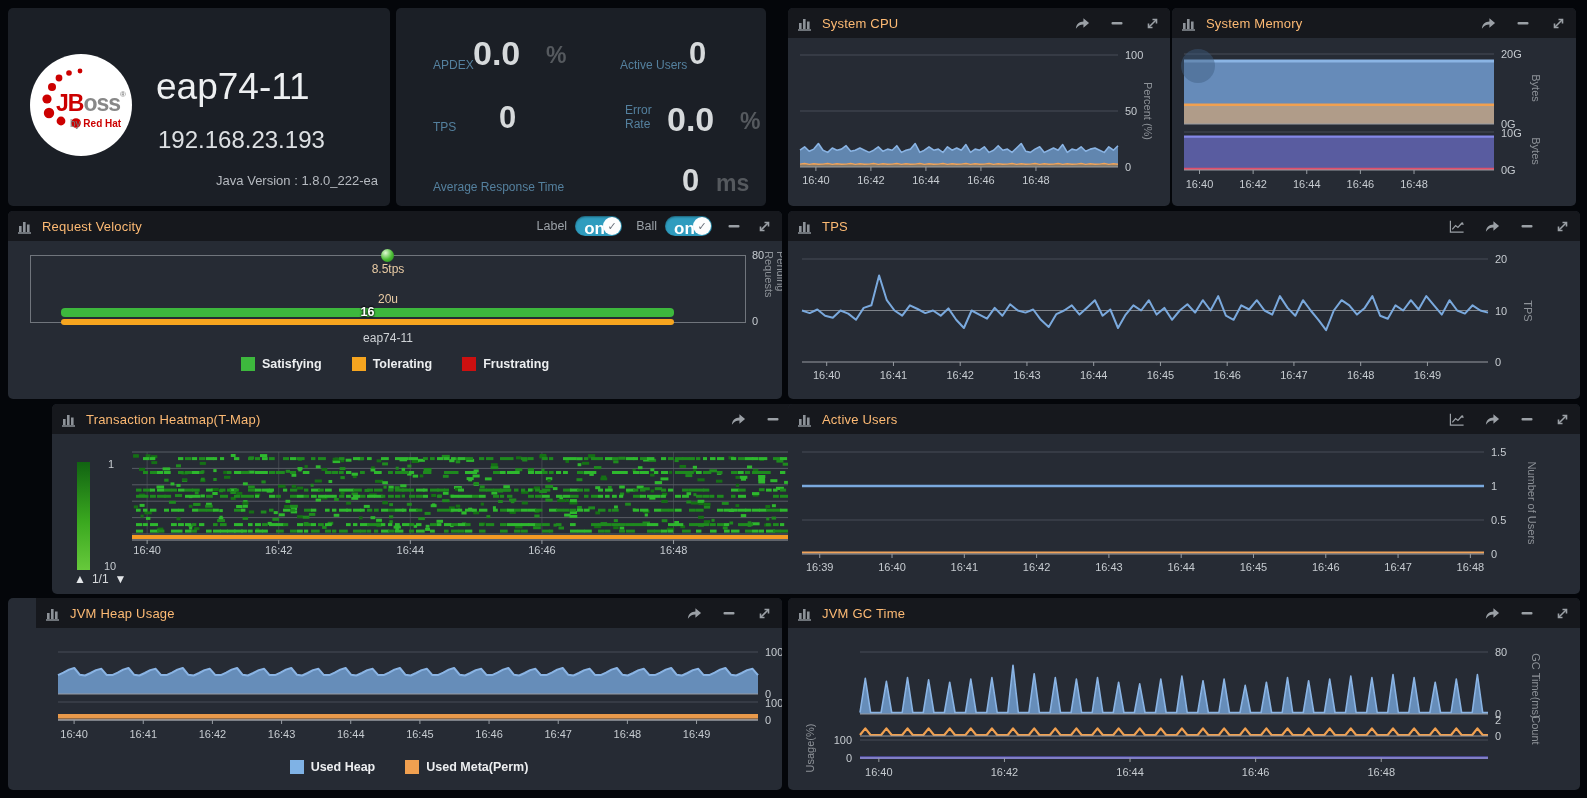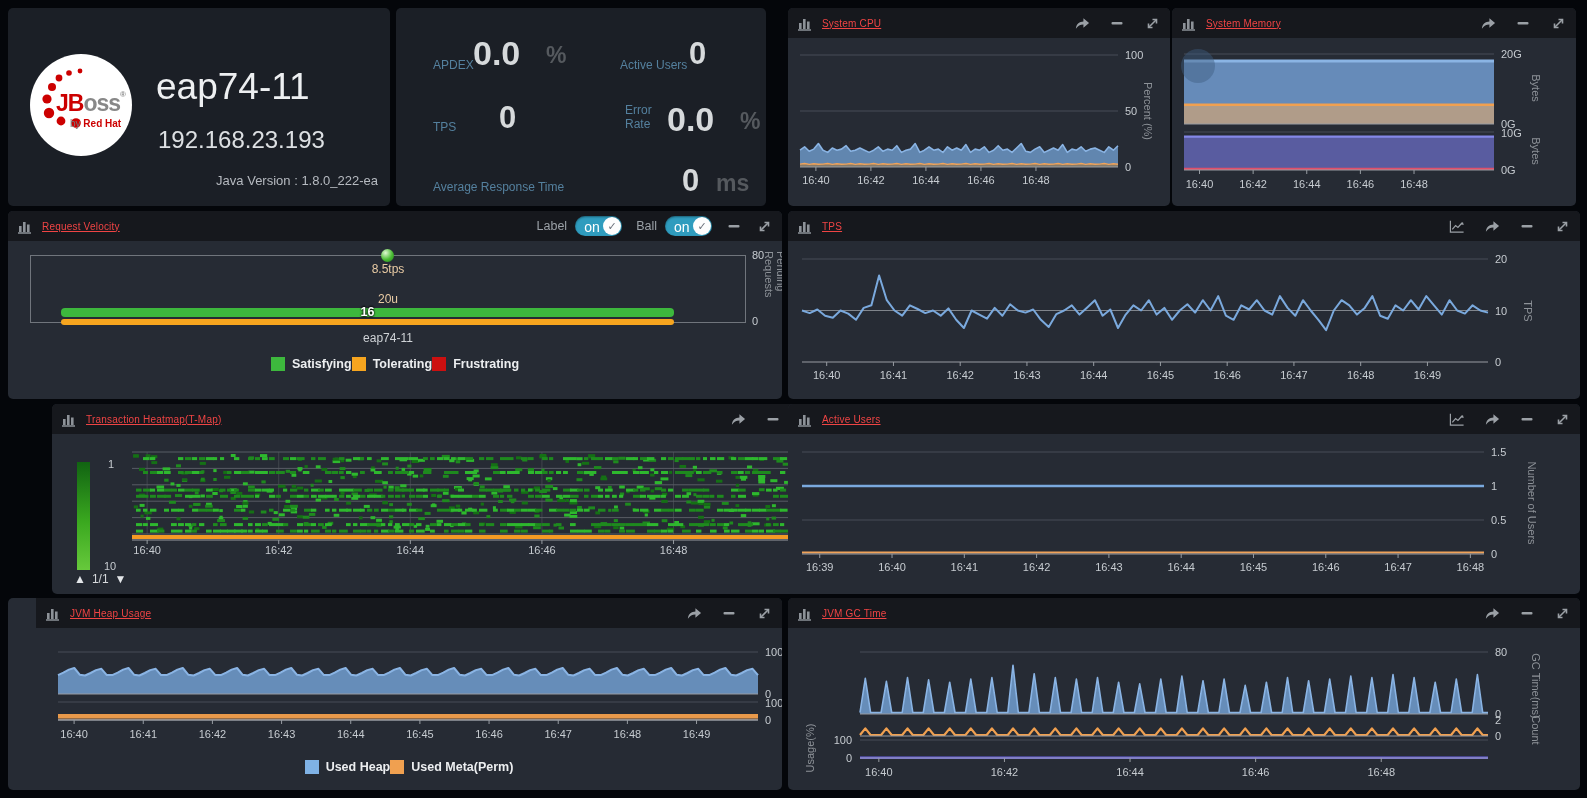--- a/index.html
+++ b/index.html
@@ -3,21 +3,21 @@
 <meta charset="utf-8">
 <style>
   html,body{margin:0;padding:0;background:#000;}
   *{box-sizing:border-box;}
   #page{position:relative;width:1587px;height:798px;background:#04060a;overflow:hidden;
         font-family:"Liberation Sans","DejaVu Sans",sans-serif;color:#c6cbd0;}
   .panel{position:absolute;background:#262b34;border-radius:5px;overflow:hidden;}
   .panel.flat{background:#1b1f26;}
   .phead{height:30px;background:#16181d;display:flex;align-items:center;padding:0 10px;}
   .picon{width:16px;height:15px;display:inline-flex;align-items:flex-end;}
-  .ptitle{margin-left:8px;font-size:10px;color:#ef4444;letter-spacing:.2px;text-decoration:underline;}
+  .ptitle{margin-left:8px;font-size:13px;color:#fdba74;letter-spacing:.2px;}
   .pactions{margin-left:auto;display:flex;align-items:center;gap:19px;}
   .act{width:16px;height:16px;display:inline-flex;align-items:center;justify-content:center;cursor:pointer;}
   .pbody{position:relative;width:100%;height:calc(100% - 30px);}
   .chart{position:absolute;inset:0;}
   svg text{font-family:"Liberation Sans","DejaVu Sans",sans-serif;}
   
   .logo-circle{position:absolute;left:22px;top:46px;width:102px;height:102px;border-radius:50%;background:#fff;text-decoration:underline;}
   .logo-text{position:absolute;left:26px;top:36px;font-weight:bold;font-size:23px;letter-spacing:-1px;}
   .logo-jb{color:#c00;}
   .logo-oss{color:#888;}
@@ -29,35 +29,35 @@
   .host-java{position:absolute;right:12px;top:165px;font-size:13px;color:#b6bac0;}
   
   .stat-label{position:absolute;font-size:12px;color:#54809e;}
   .stat-value{position:absolute;font-size:34px;font-weight:bold;color:#d6d9db;}
   .stat-unit{position:absolute;font-size:23px;font-weight:bold;color:#55595e;}
   
   .tg-group{display:flex;align-items:center;gap:8px;}
   .tg-label{font-size:12.5px;color:#9aa0a6;}
   .toggle{position:relative;width:47px;height:20px;border-radius:10px;background:#2f9cbe;cursor:pointer;
           box-shadow:inset 0 1px 2px rgba(0,0,0,.4);}
-  .tg-on{position:absolute;left:9px;top:3px;font-size:14px;color:#fff;font-weight:normal;}
+  .tg-on{position:absolute;left:9px;top:3px;font-size:17px;color:#fff;font-weight:bold;}
   .tg-knob{position:absolute;right:1px;top:1px;width:18px;height:18px;border-radius:50%;background:#fdfdfd;
            color:#6b707a;font-size:11px;text-align:center;line-height:18px;}
   
   .rv-box{position:absolute;left:22px;top:14px;width:716px;height:68px;border:1px solid #70757c;}
   .rv-ball{position:absolute;left:50%;top:-7px;width:13px;height:13px;margin-left:-7px;border-radius:50%;
            background:radial-gradient(circle at 35% 30%,#dff7d2,#49bb32 55%,#1e7a1e);}
   .rv-ann{position:absolute;width:100%;text-align:center;font-size:12px;color:#e9cba4;}
   .rv-bar{position:absolute;left:30px;right:71px;border-radius:4px;}
   .rv-barlabel{position:absolute;width:100%;text-align:center;top:-3px;font-size:12.5px;font-weight:bold;color:#fff;
                text-shadow:0 1px 2px #000,0 -1px 2px #000;}
   .rv-ytick{position:absolute;left:744px;font-size:11px;color:#c6cbd0;}
   .rv-ylabel{position:absolute;left:755px;top:10px;height:82px;writing-mode:vertical-rl;font-size:11px;color:#8d9298;}
   .rv-cat{position:absolute;left:22px;width:716px;text-align:center;top:90px;font-size:12px;color:#cfd3d7;}
-  .legend-row{position:absolute;left:0;width:100%;display:flex;justify-content:center;}
+  .legend-row{position:absolute;left:0;width:100%;display:flex;justify-content:center;gap:30px;}
   .legend-item{display:flex;align-items:center;gap:7px;font-size:12.5px;font-weight:bold;color:#eceef0;}
   .legend-sq{width:14px;height:14px;}
   
   .hm-scale{position:absolute;left:25px;top:28px;width:13px;height:108px;
             background:linear-gradient(#116312,#3aa81f 55%,#67c93c);}
   .hm-tick{position:absolute;font-size:11px;color:#c6cbd0;}
   .hm-pager{position:absolute;left:22px;top:138px;display:flex;align-items:center;gap:6px;font-size:12px;color:#d7dadd;}
   .hm-arrow{cursor:pointer;font-size:12px;color:#e3e6e9;}
   .mem-dot{position:absolute;left:9px;top:11px;width:34px;height:34px;border-radius:50%;background:#3f5d80;opacity:.45;}
 </style>

